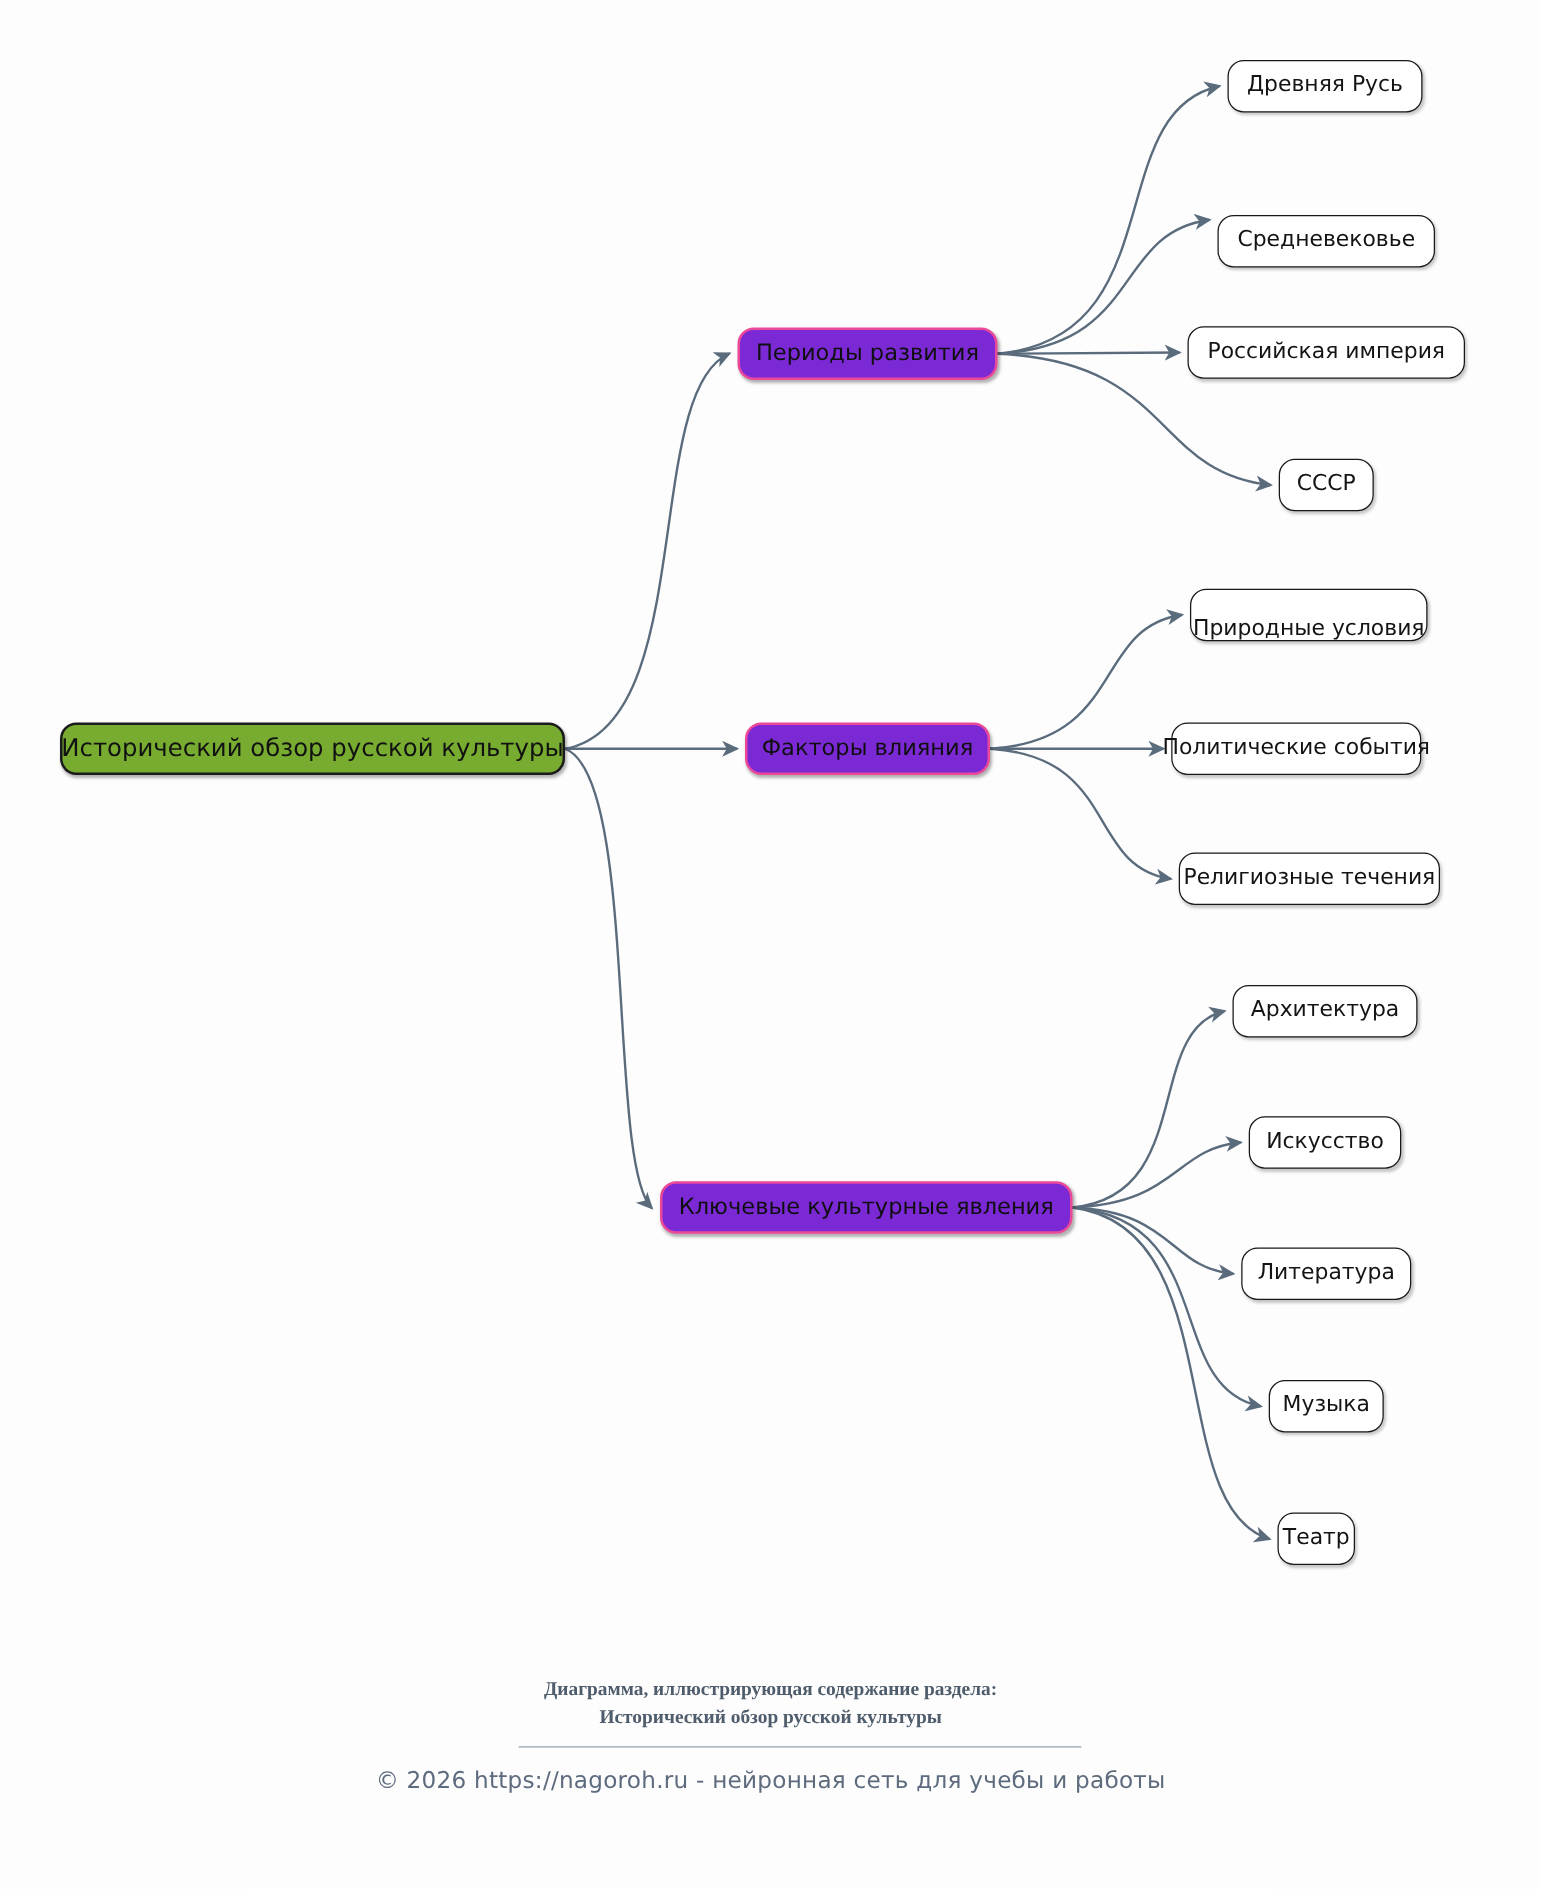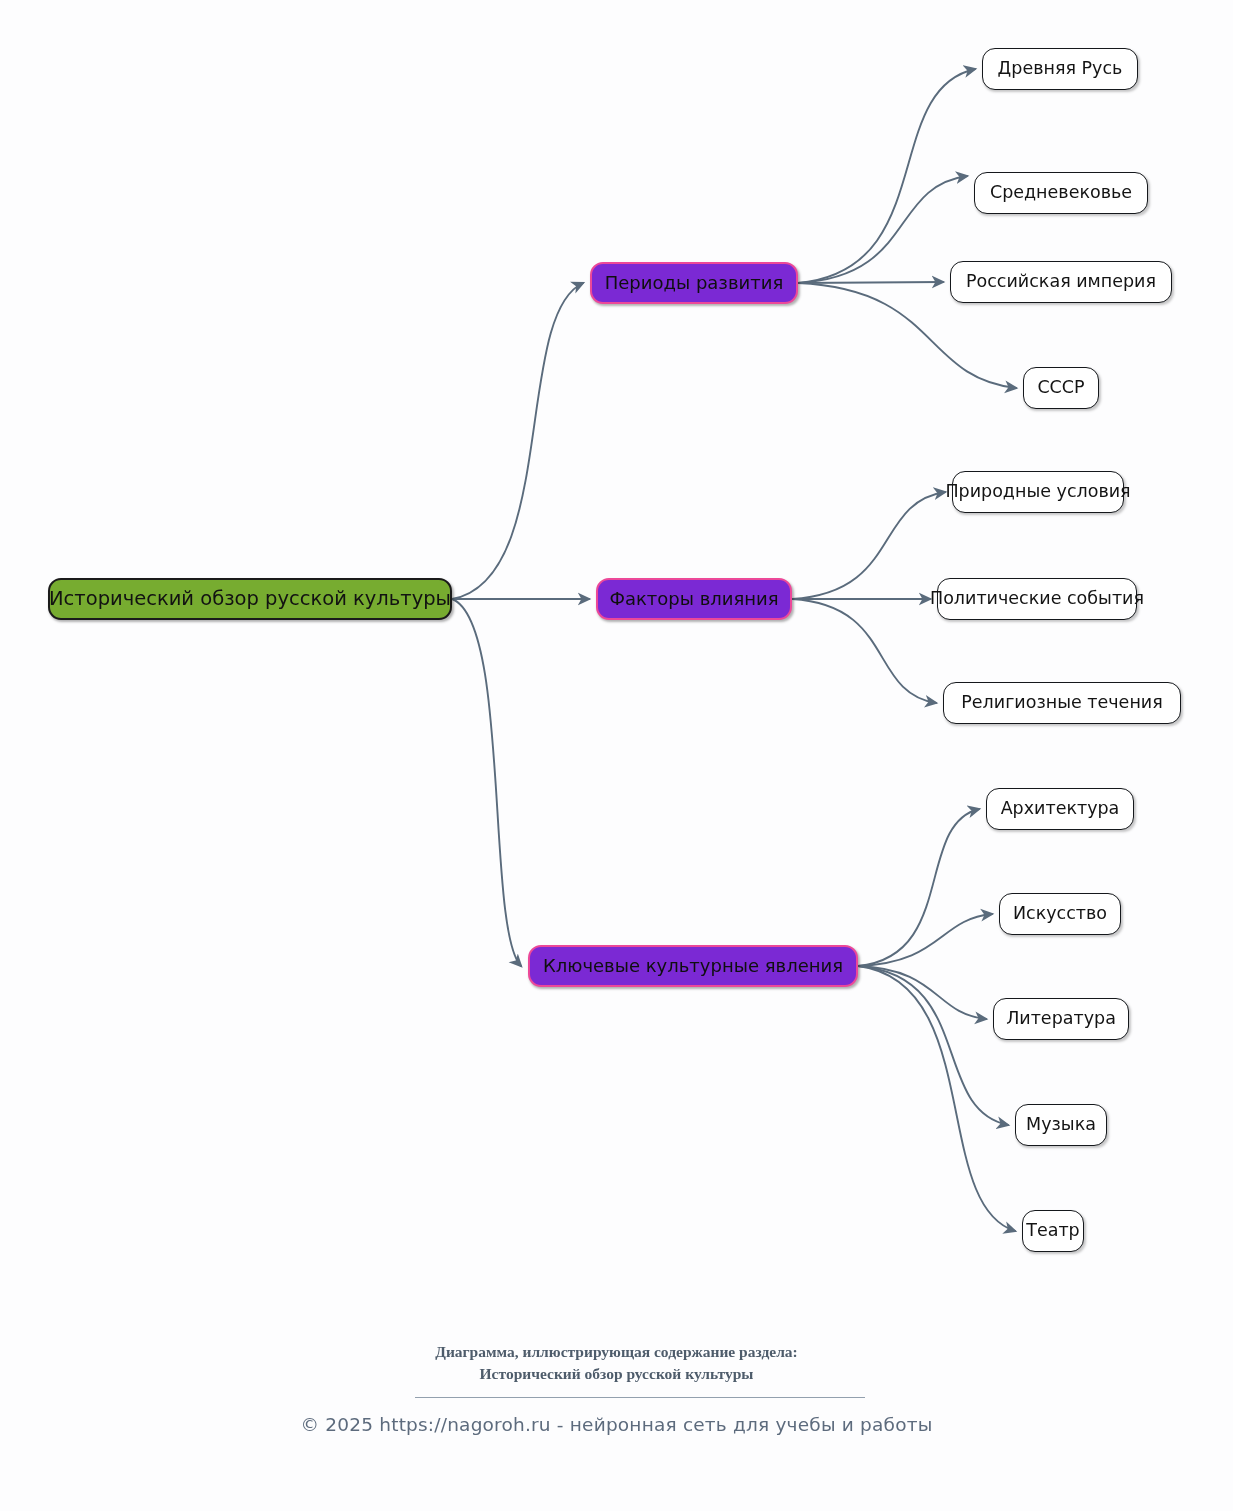--- a/index.html
+++ b/index.html
@@ -130,27 +130,27 @@
   <div class="node node-leaf" style="left:950px; top:261px; width:222px; height:42px;">
     <span class="node-label">Российская империя</span>
   </div>
   <div class="node node-leaf" style="left:1023px; top:367px; width:76px; height:42px;">
     <span class="node-label">СССР</span>
   </div>
 
   <div class="node node-branch" style="left:596px; top:578px; width:196px; height:42px;">
     <span class="node-label">Факторы влияния</span>
   </div>
-  <div class="node node-leaf" style="left:952px; top:471px; width:172px; height:42px;">
+  <div class="node node-leaf" style="left:952px; top:471px; width:190px; height:42px;align-items:flex-end;">
     <span class="node-label">Природные условия</span>
   </div>
   <div class="node node-leaf" style="left:937px; top:578px; width:200px; height:42px;">
     <span class="node-label">Политические события</span>
   </div>
-  <div class="node node-leaf" style="left:943px; top:682px; width:238px; height:42px;">
+  <div class="node node-leaf" style="left:943px; top:682px; width:209px; height:42px;">
     <span class="node-label">Религиозные течения</span>
   </div>
 
   <div class="node node-branch" style="left:528px; top:945px; width:330px; height:42px;">
     <span class="node-label">Ключевые культурные явления</span>
   </div>
   <div class="node node-leaf" style="left:986px; top:788px; width:148px; height:42px;">
     <span class="node-label">Архитектура</span>
   </div>
   <div class="node node-leaf" style="left:999px; top:893px; width:122px; height:42px;">
@@ -166,15 +166,15 @@
     <span class="node-label">Театр</span>
   </div>
 
   <div class="caption" style="top:1341px;">
     <div>Диаграмма, иллюстрирующая содержание раздела:</div>
     <div>Исторический обзор русской культуры</div>
   </div>
 
   <div class="divider" style="left:415px; top:1397px; width:450px;"></div>
 
-  <div class="copyright" style="top:1414px;">© 2025 https://nagoroh.ru - нейронная сеть для учебы и работы</div>
+  <div class="copyright" style="top:1414px;">© 2026 https://nagoroh.ru - нейронная сеть для учебы и работы</div>
 
 </div>
 
 </body></html>

